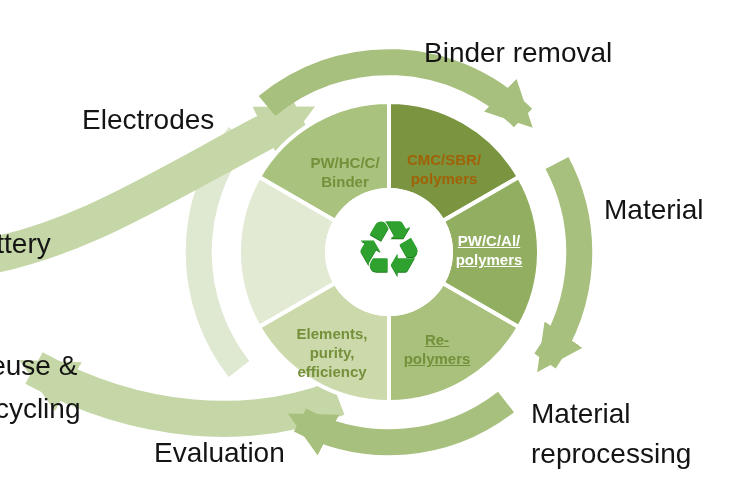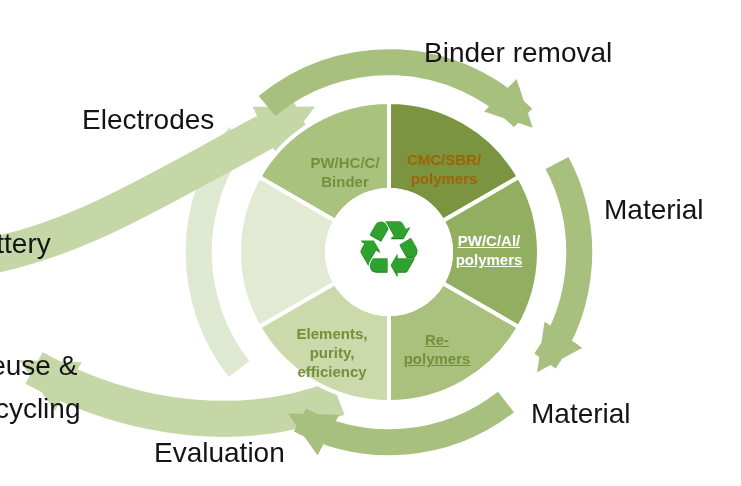--- a/index.html
+++ b/index.html
@@ -85,20 +85,21 @@
   <div class="olabel" style="left:82px;top:100px;">Electrodes</div>
 
   <div class="olabel" style="left:424px;top:33px;">Binder removal</div>
 
   <div class="olabel" style="left:604px;top:190px;">
     <div>Material</div>
   </div>
 
   <div class="olabel" style="left:531px;top:394px;">
     <div>Material</div>
+    <div>reprocessing</div>
   </div>
 
   <div class="olabel" style="left:154px;top:433px;">Evaluation</div>
 
   <div class="olabel" style="left:-38px;top:224px;">Battery</div>
 
   <div class="olabel" style="left:-30px;top:344px;line-height:43px;">
     <div>Reuse &amp;</div>
     <div>recycling</div>
   </div>

